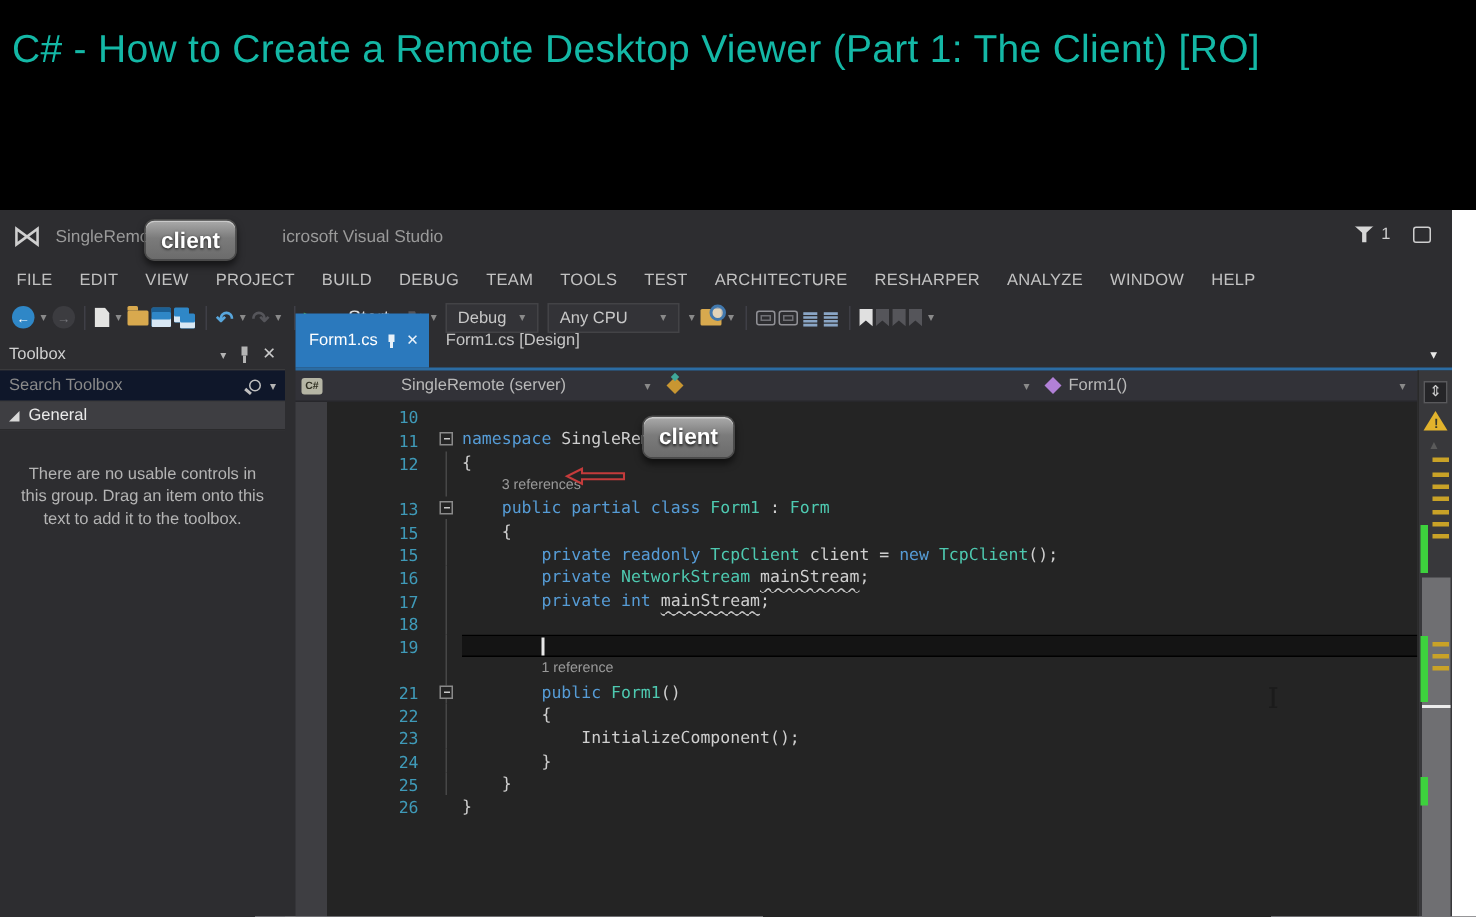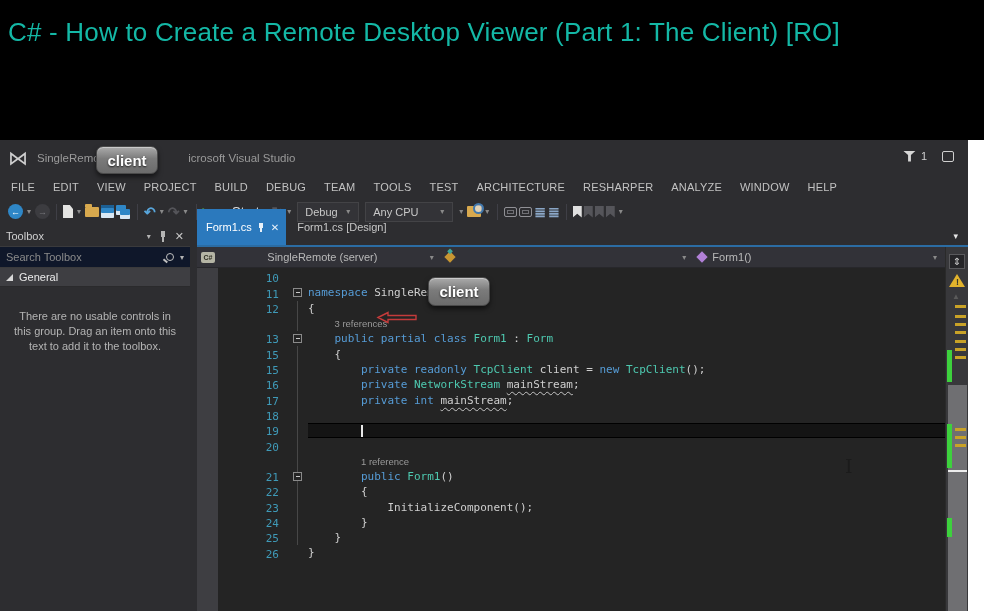--- a/index.html
+++ b/index.html
@@ -391,26 +391,20 @@
                 <span class="outline guide"></span>
                 <span class="code-cell"></span>
               </div>
               <div class="row cur">
                 <span class="lnum">19</span>
                 <span class="chgcol"><span class="chgbar"></span></span>
                 <span class="outline guide"></span>
                 <span class="code-cell"><span class="pl">        </span><span class="caret"></span></span>
               </div>
               <div class="row">
-                <span class="lnum">20</span>
-                <span class="chgcol"><span class="chgbar"></span></span>
-                <span class="outline guide"></span>
-                <span class="code-cell"></span>
-              </div>
-              <div class="row">
                 <span class="lnum"></span>
                 <span class="chgcol"></span>
                 <span class="outline guide"></span>
                 <span class="code-cell"><span class="lens" style="padding-left: 52.96px;">1 reference</span></span>
               </div>
               <div class="row">
                 <span class="lnum">21</span>
                 <span class="chgcol"></span>
                 <span class="outline guide">
                   <span class="foldbox"></span>

